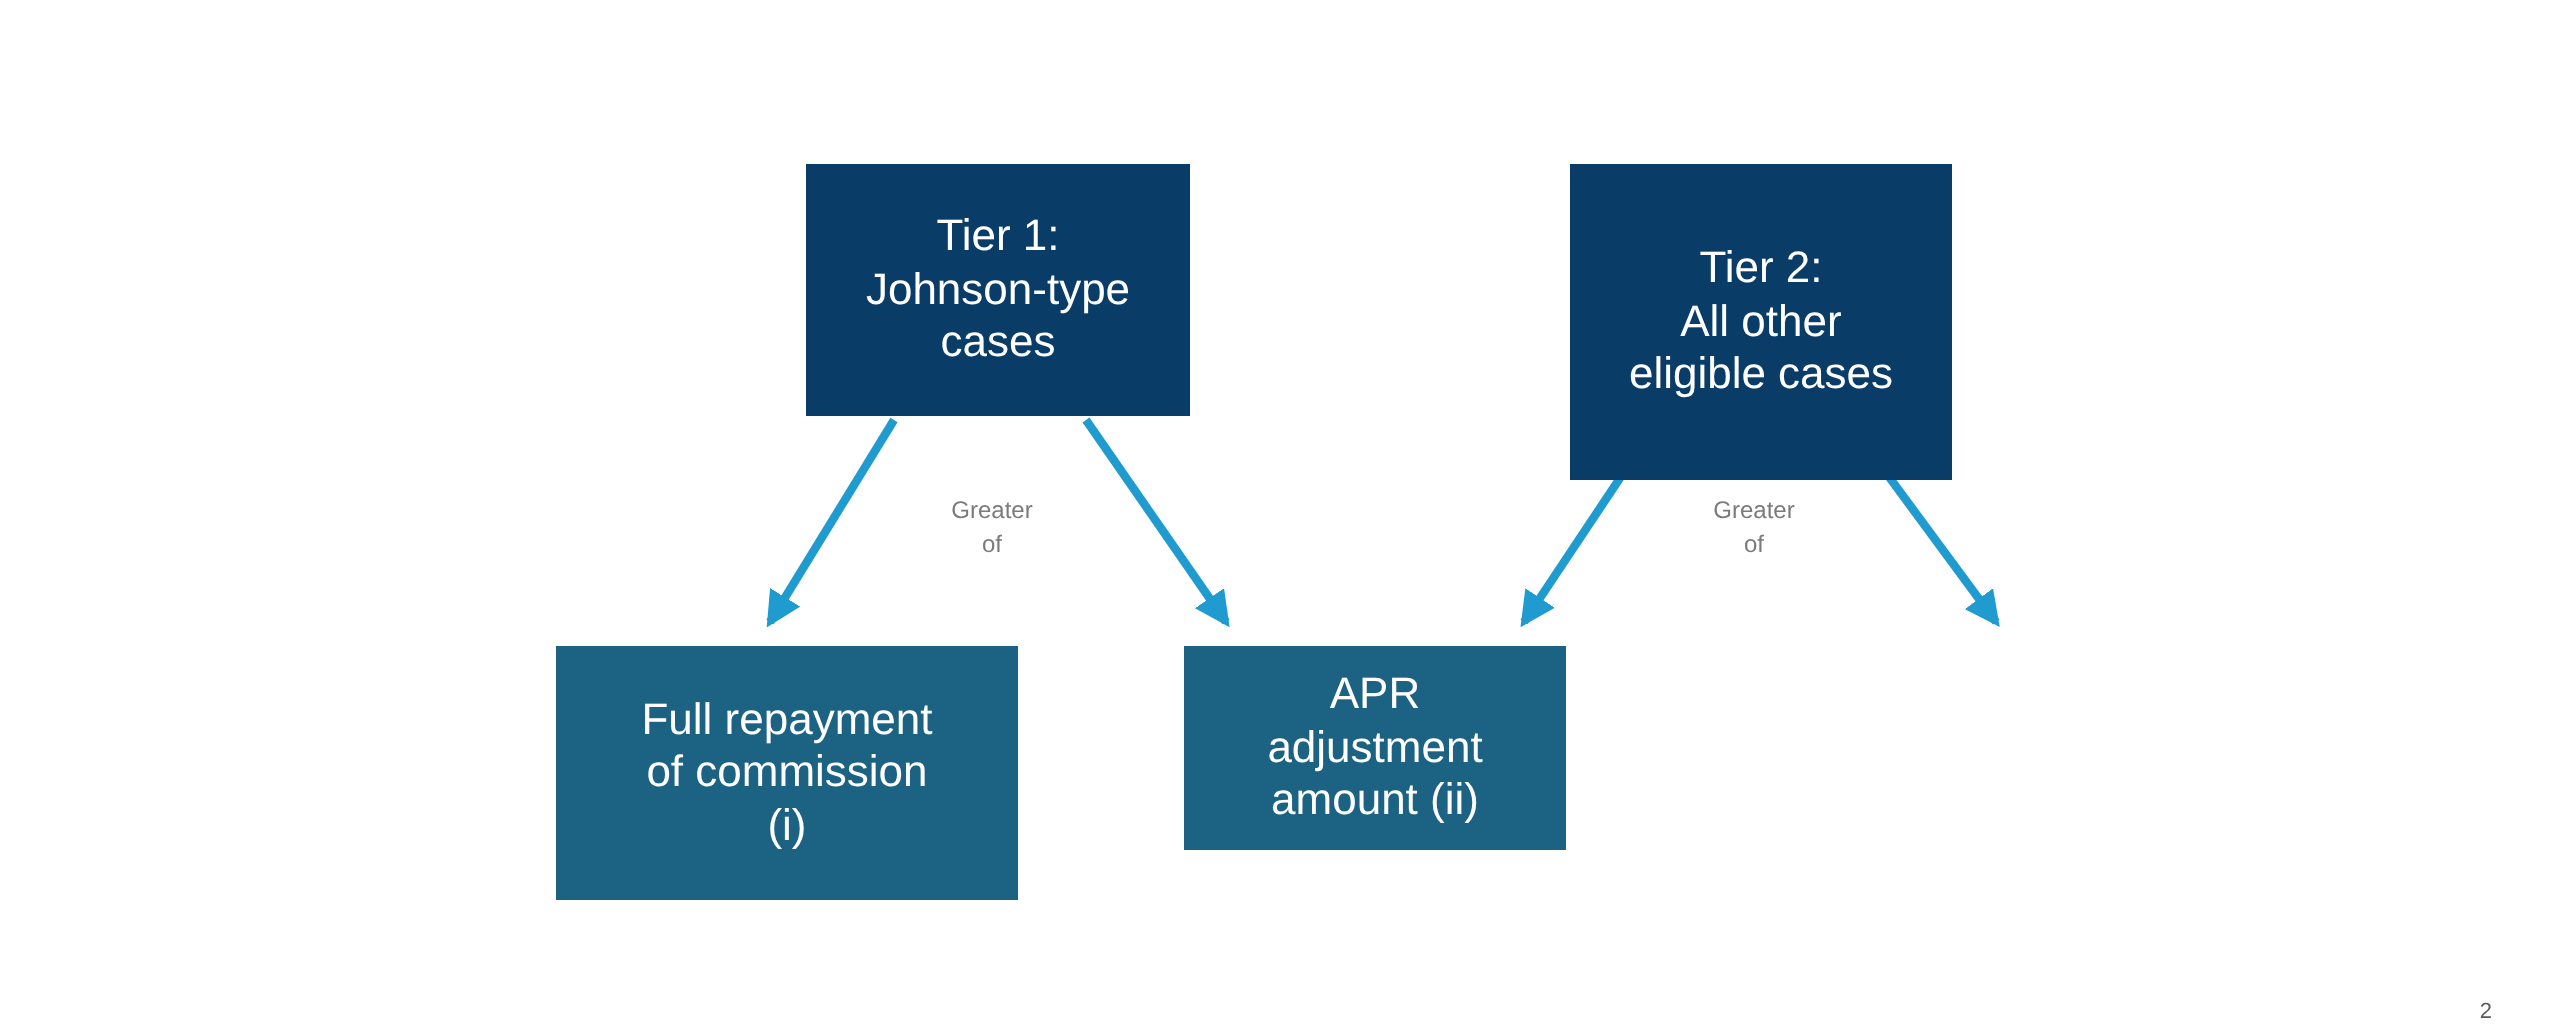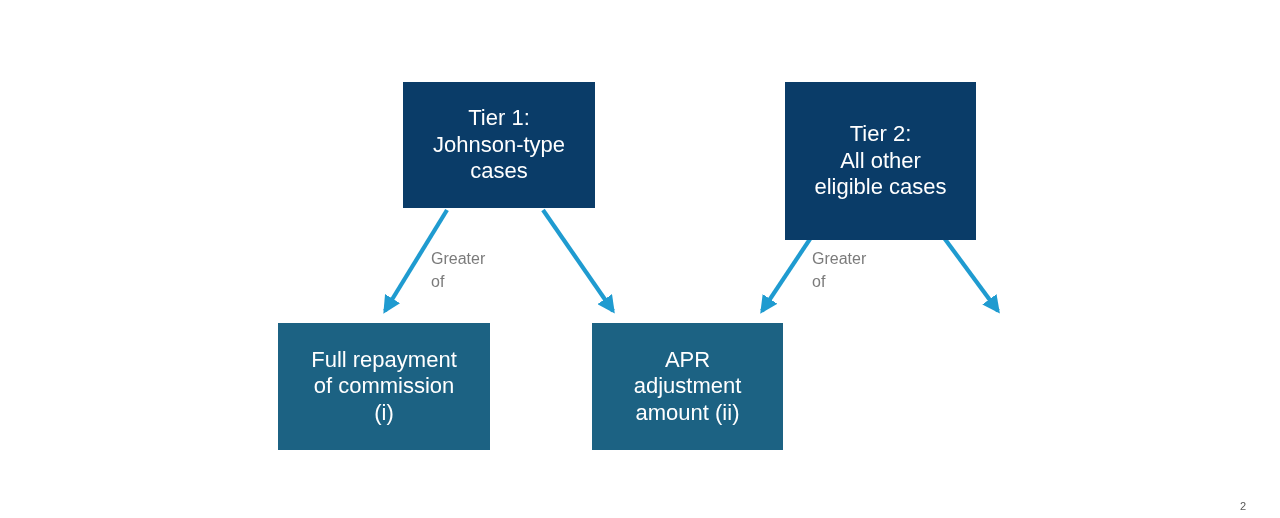--- a/index.html
+++ b/index.html
@@ -44,37 +44,37 @@
     background: #0A3C68;
     font-size: 22px;
   }
   .outcome-node {
     background: #1C6283;
     font-size: 22px;
   }
   .connector-label {
     position: absolute;
     color: #7B7B7B;
-    font-size: 16px;
+    font-size: 12px;
     line-height: 1.45;
-    text-align: left;
+    text-align: center;
     white-space: pre-line;
   }
   .page-number {
     position: absolute;
     color: #595959;
     font-size: 11px;
     text-align: right;
   }
 
   
   #node-tier-1   { left: 403px; top: 82px;  width: 192px; height: 126px; }
   #node-tier-2   { left: 785px; top: 82px;  width: 191px; height: 158px; }
-  #node-full-repayment { left: 278px; top: 323px; width: 212px; height: 127px; }
-  #node-apr-adjustment { left: 592px; top: 323px; width: 191px; height: 127px; }
+  #node-full-repayment { left: 278px; top: 323px; width: 231px; height: 127px; }
+  #node-apr-adjustment { left: 592px; top: 323px; width: 191px; height: 102px; }
   #node-average        { left: 906px; top: 323px; width: 191px; height: 127px; }
 
   #label-greater-of-tier-1 { left: 431px; top: 247px; width: 130px; }
   #label-greater-of-tier-2 { left: 812px; top: 247px; width: 130px; }
 
   #page-number { right: 34px; bottom: 6px; width: 40px; }
 </style>
 </head>
 <body>
 

